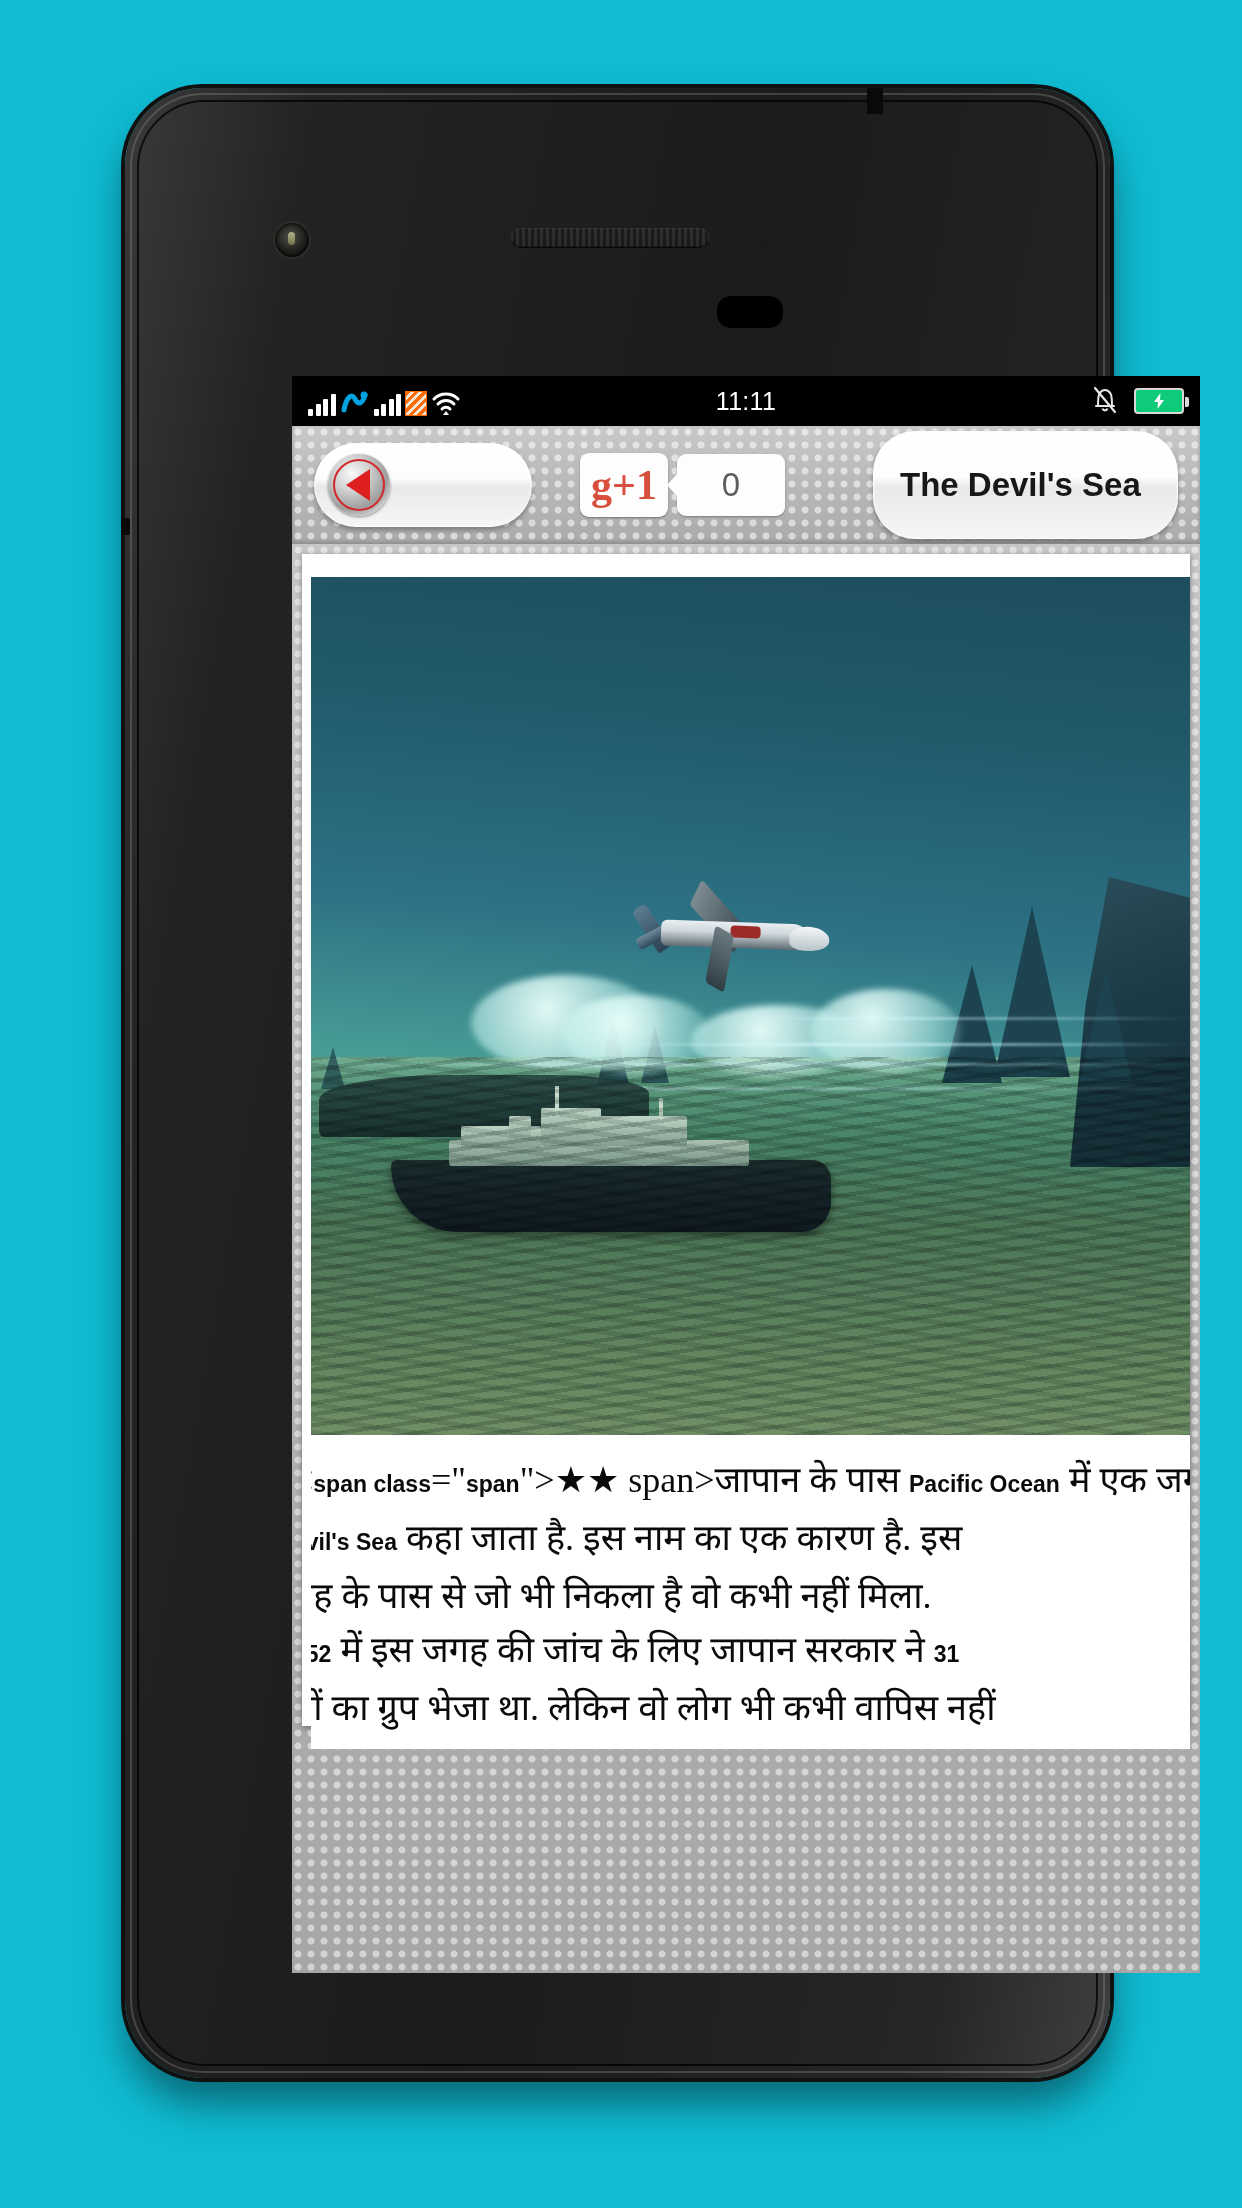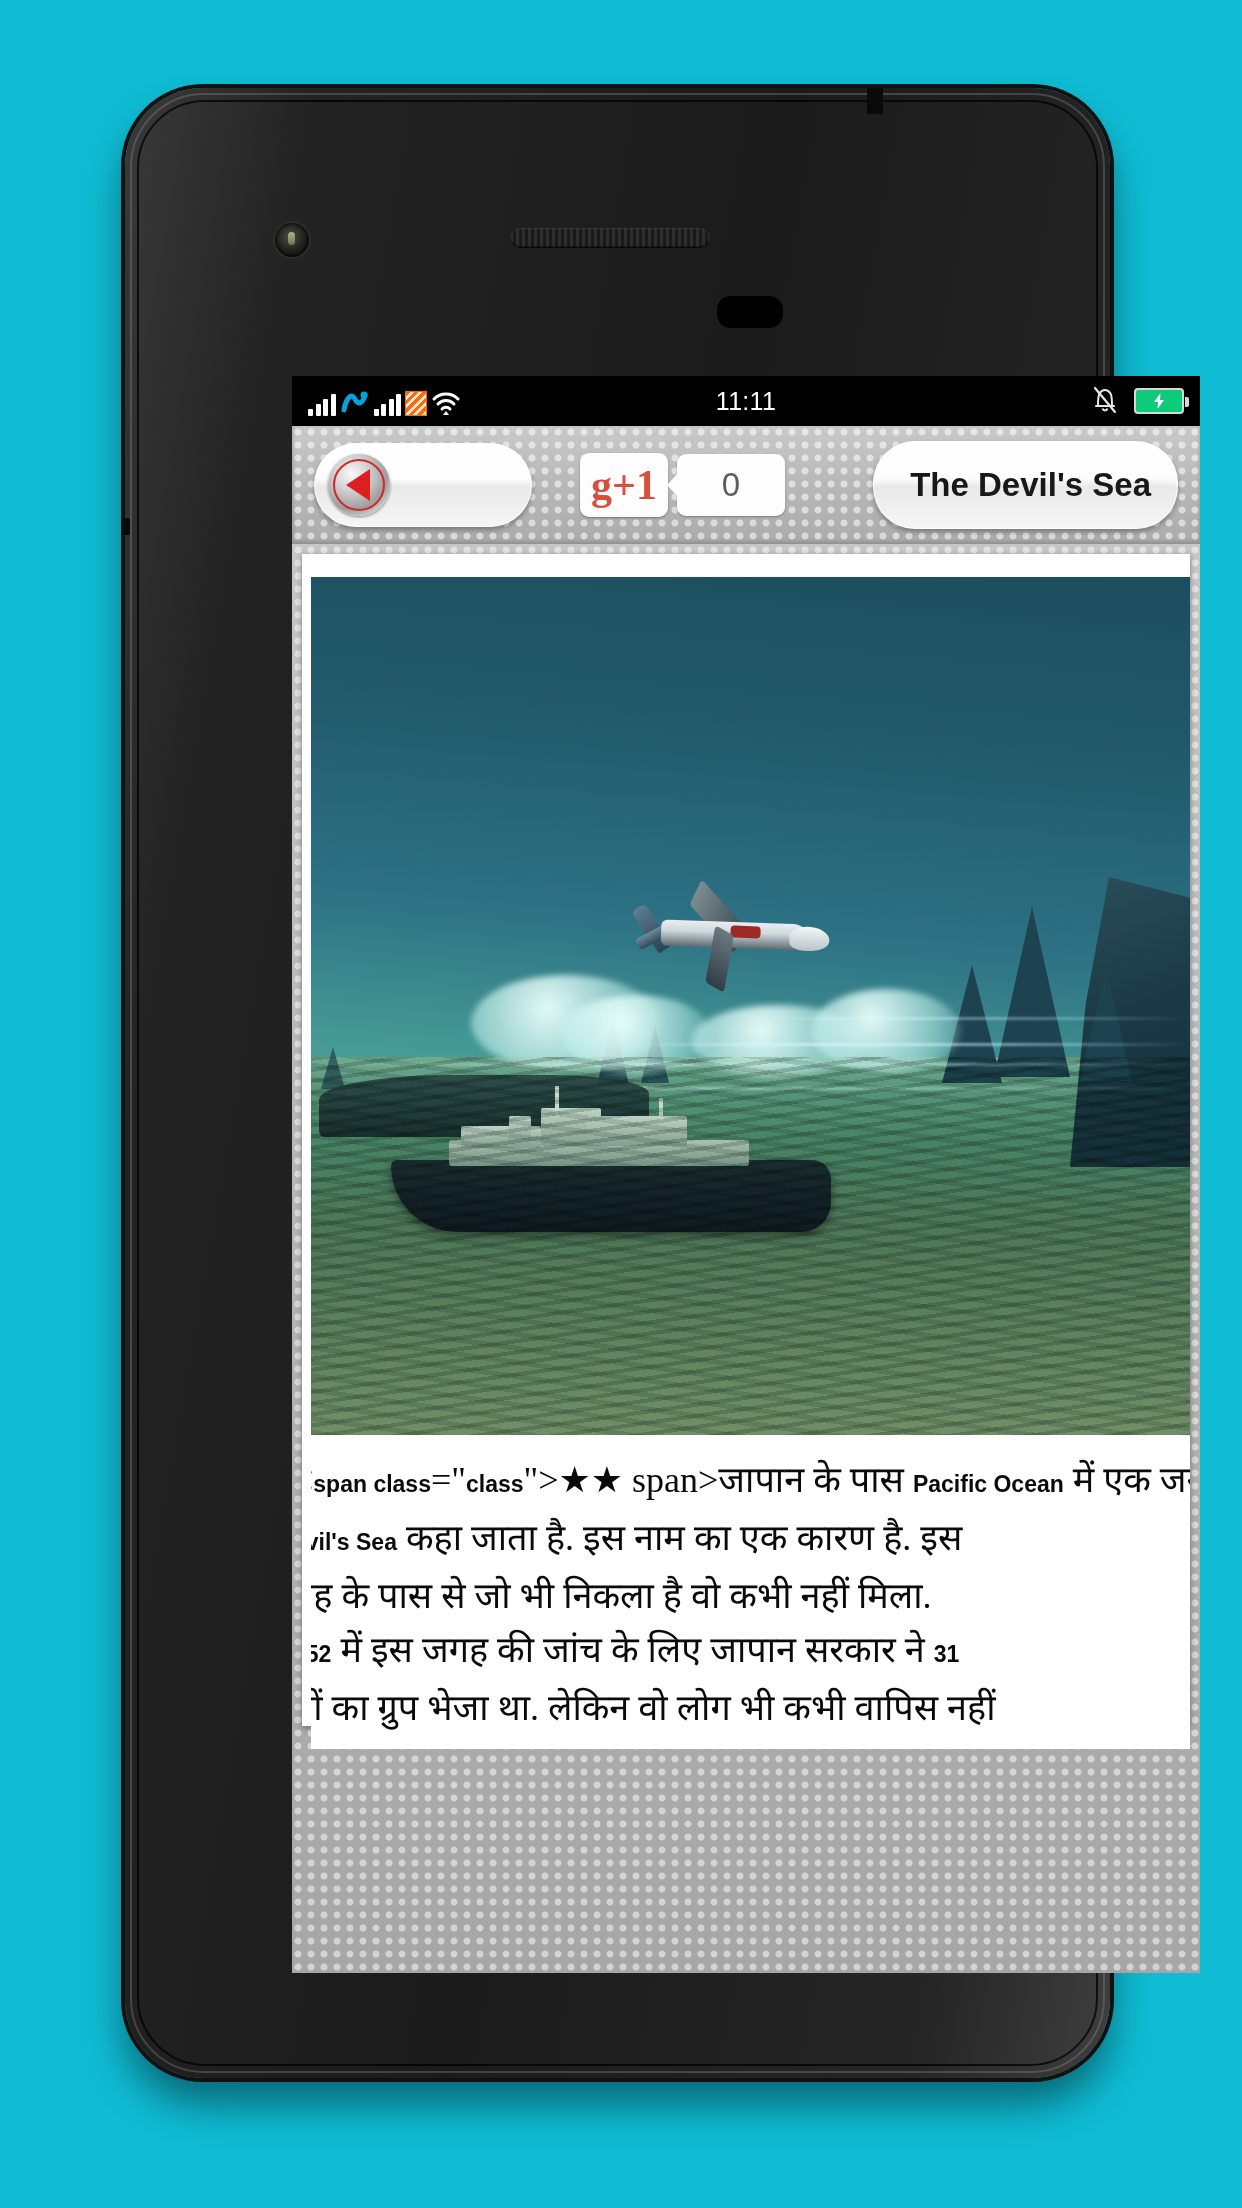--- a/index.html
+++ b/index.html
@@ -314,26 +314,26 @@
     border-bottom: 12px solid transparent;
     border-right: 11px solid #fdfdfd;
   }
   #gplus-count {
     font-size: 33px;
     color: #5e5e5e;
   }
 
   #page-title-button {
     margin-left: auto;
-    height: 88px;
+    height: 108px;
     min-width: 305px;
     padding: 0 26px;
     display: flex;
     align-items: center;
-    justify-content: flex-end;
+    justify-content: flex-start;
     cursor: pointer;
   }
   #page-title-text {
     font-size: 33px;
     font-weight: bold;
     color: #181818;
     white-space: nowrap;
   }
 
   
@@ -711,21 +711,21 @@
               <div class="ship-house" style="left:70px; top:24px; width:80px; height:22px;"></div>
               <div class="ship-house" style="left:118px; top:14px; width:22px; height:32px;"></div>
               <div class="ship-mast" style="left:164px; top:-16px; height:30px;"></div>
               <div class="ship-mast" style="left:268px; top:-4px; height:22px;"></div>
             </div>
 
             <div id="water-texture"></div>
           </div>
 
           <div id="article-text">
-            <div class="article-line">&lt;<b>span class</b>="<b>class</b>"&gt;★★ span&gt;जापान के पास <b>Pacific Ocean</b> में एक जगह को</div>
+            <div class="article-line">&lt;<b>span class</b>="<b>span</b>"&gt;★★ span&gt;जापान के पास <b>Pacific Ocean</b> में एक जगह को</div>
             <div class="article-line"><b>evil's Sea</b> कहा जाता है. इस नाम का एक कारण है. इस</div>
             <div class="article-line">गह के पास से जो भी निकला है वो कभी नहीं मिला.</div>
             <div class="article-line"><b>952</b> में इस जगह की जांच के लिए जापान सरकार ने <b>31</b></div>
             <div class="article-line">गों का ग्रुप भेजा था. लेकिन वो लोग भी कभी वापिस नहीं</div>
           </div>
 
         </div>
         <div id="nav-filler"></div>
       </div>
 

